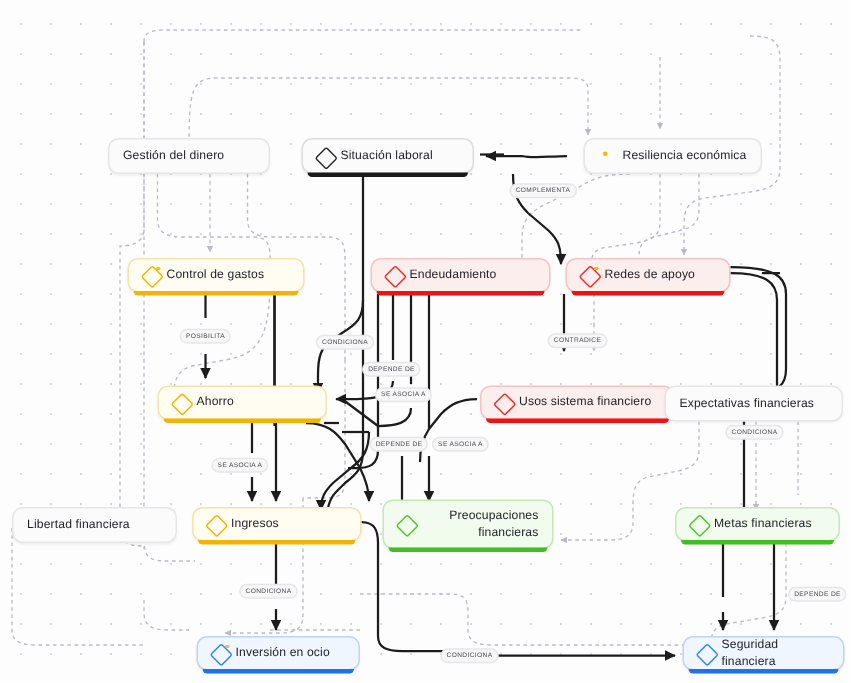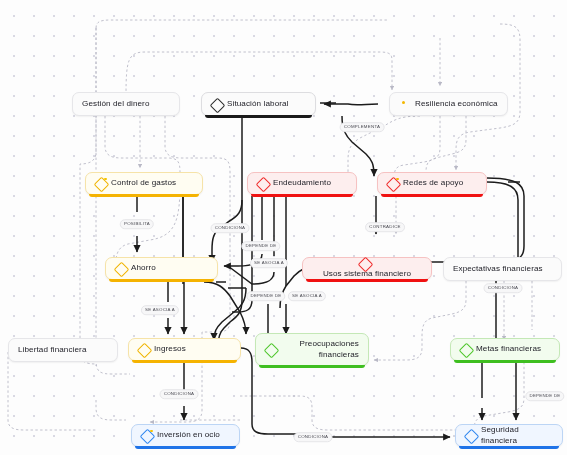--- a/index.html
+++ b/index.html
@@ -186,21 +186,21 @@
   </div>
 
   <div class="node yellow" style="left:85px;top:172px;width:118px;height:23px;">
     <span class="ico">
         <i class="diamond d-yellow"></i>
         <i class="spark s-yellow"></i>
       </span>
     <span class="lbl">Control de gastos</span>
   </div>
 
-  <div class="node red" style="left:247px;top:172px;width:110px;height:23px;">
+  <div class="node red" style="left:247px;top:172px;width:120px;height:23px;">
     <span class="ico">
         <i class="diamond d-red"></i>
       </span>
     <span class="lbl">Endeudamiento</span>
   </div>
 
   <div class="node red" style="left:377px;top:172px;width:110px;height:23px;">
     <span class="ico">
         <i class="diamond d-red"></i>
         <i class="spark s-red"></i>
@@ -208,21 +208,21 @@
     <span class="lbl">Redes de apoyo</span>
   </div>
 
   <div class="node yellow" style="left:105px;top:257px;width:113px;height:23px;">
     <span class="ico">
         <i class="diamond d-yellow"></i>
       </span>
     <span class="lbl">Ahorro</span>
   </div>
 
-  <div class="node red" style="left:302px;top:257px;width:130px;height:23px;flex-direction:column;">
+  <div class="node red" style="left:320px;top:257px;width:130px;height:23px;">
     <span class="ico">
         <i class="diamond d-red"></i>
       </span>
     <span class="lbl">Usos sistema financiero</span>
   </div>
 
   <div class="node plain center" style="left:443px;top:257px;width:119px;height:24px;">
     <span class="lbl">Expectativas financieras</span>
   </div>
 

